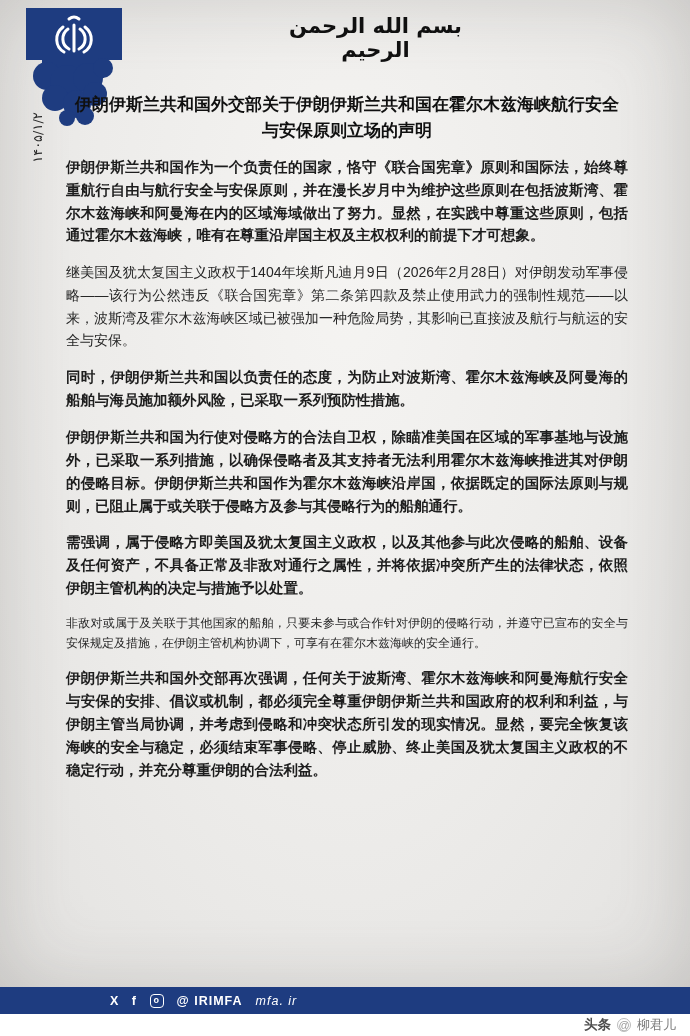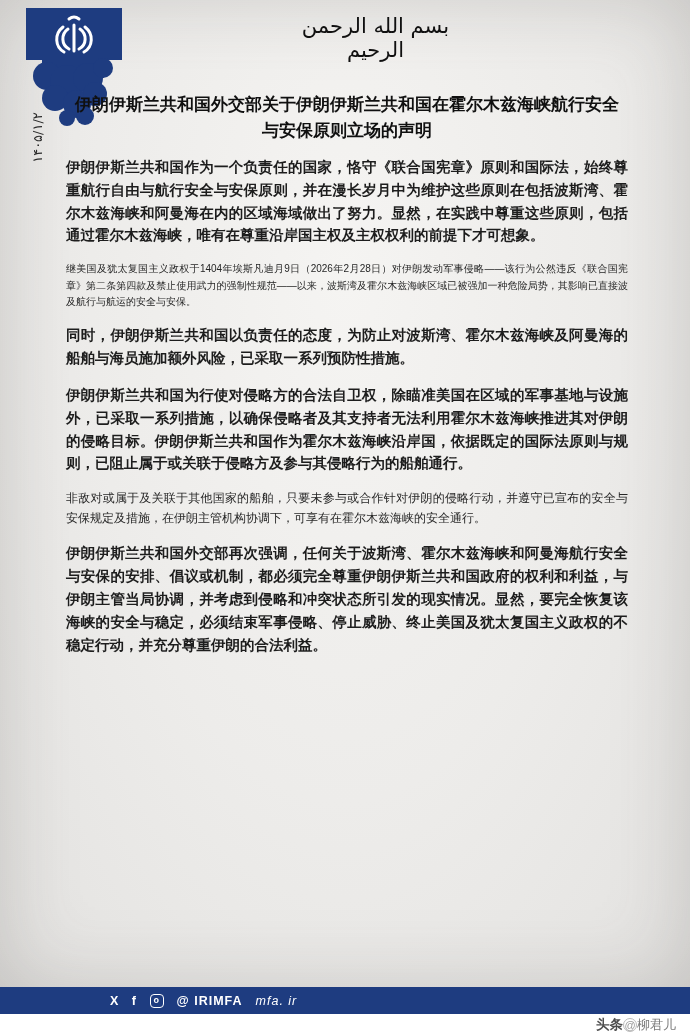--- a/index.html
+++ b/index.html
@@ -28,21 +28,21 @@
   
   .banner { position: absolute; top: 8px; left: 26px; width: 96px; height: 126px; }
 
   
   .bismillah {
     position: absolute;
     top: 14px; left: 278px; width: 195px;
     text-align: center;
     direction: rtl;
     font-family: "DejaVu Sans", sans-serif;
-    font-size: 21px; font-weight: normal;
+    font-size: 21px; font-weight: bold;
     color: #101010; line-height: 1.15;
   }
 
   
   .date-vertical {
     position: absolute;
     top: 130px; left: 0px; width: 74px;
     text-align: center;
     transform: rotate(-90deg);
     font-family: "DejaVu Sans", sans-serif;
@@ -52,21 +52,21 @@
   .content { position: relative; padding: 92px 62px 0 66px; }
 
   .doc-title {
     font-size: 17px; font-weight: 700; color: #101010;
     text-align: center; line-height: 1.55;
     max-width: 545px; margin: 0 auto 11px auto;
   }
 
   .para { text-align: justify; margin-bottom: 14px; }
   .para-lg { font-size: 14.5px; line-height: 1.58; font-weight: 600; color: #1d1d1d; }
-  .para-md { font-size: 10px;   line-height: 1.62; font-weight: 500; color: #262626; }
+  .para-md { font-size: 14px;   line-height: 1.62; font-weight: 500; color: #262626; }
   .para-sm { font-size: 12px;   line-height: 1.62; font-weight: 500; color: #272727; }
   .gap-lg { margin-bottom: 26px; }
   .gap-md { margin-bottom: 20px; }
 
   
   .footer-bar {
     position: absolute;
     left: 0; right: 0; bottom: 22px; height: 27px;
     background: #1e3c80;
     display: flex; align-items: center;
@@ -81,21 +81,21 @@
   }
   .footer-handle { font-weight: 600; letter-spacing: 1px; }
   .footer-site { letter-spacing: 1px; font-style: italic; }
 
   
   .bottom-strip {
     position: absolute;
     left: 0; right: 0; bottom: 0; height: 22px;
     background: #ffffff;
     display: flex; justify-content: flex-end; align-items: center;
-    padding-right: 14px; 
+    padding-right: 14px; gap: 6px;
   }
   .wm-brand { font-weight: 700; color: #4f4f4f; font-size: 13.5px; }
   .wm-at {
     color: #9a9a9a; font-size: 11px;
     border: 1px solid #bbb; border-radius: 50%;
     width: 14px; height: 14px; line-height: 12px; text-align: center;
   }
   .wm-name { color: #7a7a7a; font-size: 13px; }
 </style>
 </head>
@@ -135,20 +135,21 @@
 
     <div class="date-vertical">۱۴۰۵/۱/۲</div>
 
     <div class="content">
       <h1 class="doc-title">伊朗伊斯兰共和国外交部关于伊朗伊斯兰共和国在霍尔木兹海峡航行安全与安保原则立场的声明</h1>
 
       <p class="para para-lg">伊朗伊斯兰共和国作为一个负责任的国家，恪守《联合国宪章》原则和国际法，始终尊重航行自由与航行安全与安保原则，并在漫长岁月中为维护这些原则在包括波斯湾、霍尔木兹海峡和阿曼海在内的区域海域做出了努力。显然，在实践中尊重这些原则，包括通过霍尔木兹海峡，唯有在尊重沿岸国主权及主权权利的前提下才可想象。</p>
       <p class="para para-md">继美国及犹太复国主义政权于1404年埃斯凡迪月9日（2026年2月28日）对伊朗发动军事侵略——该行为公然违反《联合国宪章》第二条第四款及禁止使用武力的强制性规范——以来，波斯湾及霍尔木兹海峡区域已被强加一种危险局势，其影响已直接波及航行与航运的安全与安保。</p>
       <p class="para para-lg">同时，伊朗伊斯兰共和国以负责任的态度，为防止对波斯湾、霍尔木兹海峡及阿曼海的船舶与海员施加额外风险，已采取一系列预防性措施。</p>
       <p class="para para-lg">伊朗伊斯兰共和国为行使对侵略方的合法自卫权，除瞄准美国在区域的军事基地与设施外，已采取一系列措施，以确保侵略者及其支持者无法利用霍尔木兹海峡推进其对伊朗的侵略目标。伊朗伊斯兰共和国作为霍尔木兹海峡沿岸国，依据既定的国际法原则与规则，已阻止属于或关联于侵略方及参与其侵略行为的船舶通行。</p>
+      <p class="para para-lg">需强调，属于侵略方即美国及犹太复国主义政权，以及其他参与此次侵略的船舶、设备及任何资产，不具备正常及非敌对通行之属性，并将依据冲突所产生的法律状态，依照伊朗主管机构的决定与措施予以处置。</p>
       <p class="para para-sm">非敌对或属于及关联于其他国家的船舶，只要未参与或合作针对伊朗的侵略行动，并遵守已宣布的安全与安保规定及措施，在伊朗主管机构协调下，可享有在霍尔木兹海峡的安全通行。</p>
       <p class="para para-lg">伊朗伊斯兰共和国外交部再次强调，任何关于波斯湾、霍尔木兹海峡和阿曼海航行安全与安保的安排、倡议或机制，都必须完全尊重伊朗伊斯兰共和国政府的权利和利益，与伊朗主管当局协调，并考虑到侵略和冲突状态所引发的现实情况。显然，要完全恢复该海峡的安全与稳定，必须结束军事侵略、停止威胁、终止美国及犹太复国主义政权的不稳定行动，并充分尊重伊朗的合法利益。</p>
     </div>
   </div>
 
   <div class="footer-bar">
     <span class="footer-icon">X</span>
     <span class="footer-icon">f</span>
     <span class="footer-icon-o">o</span>
     <span class="footer-handle">@ IRIMFA</span>

